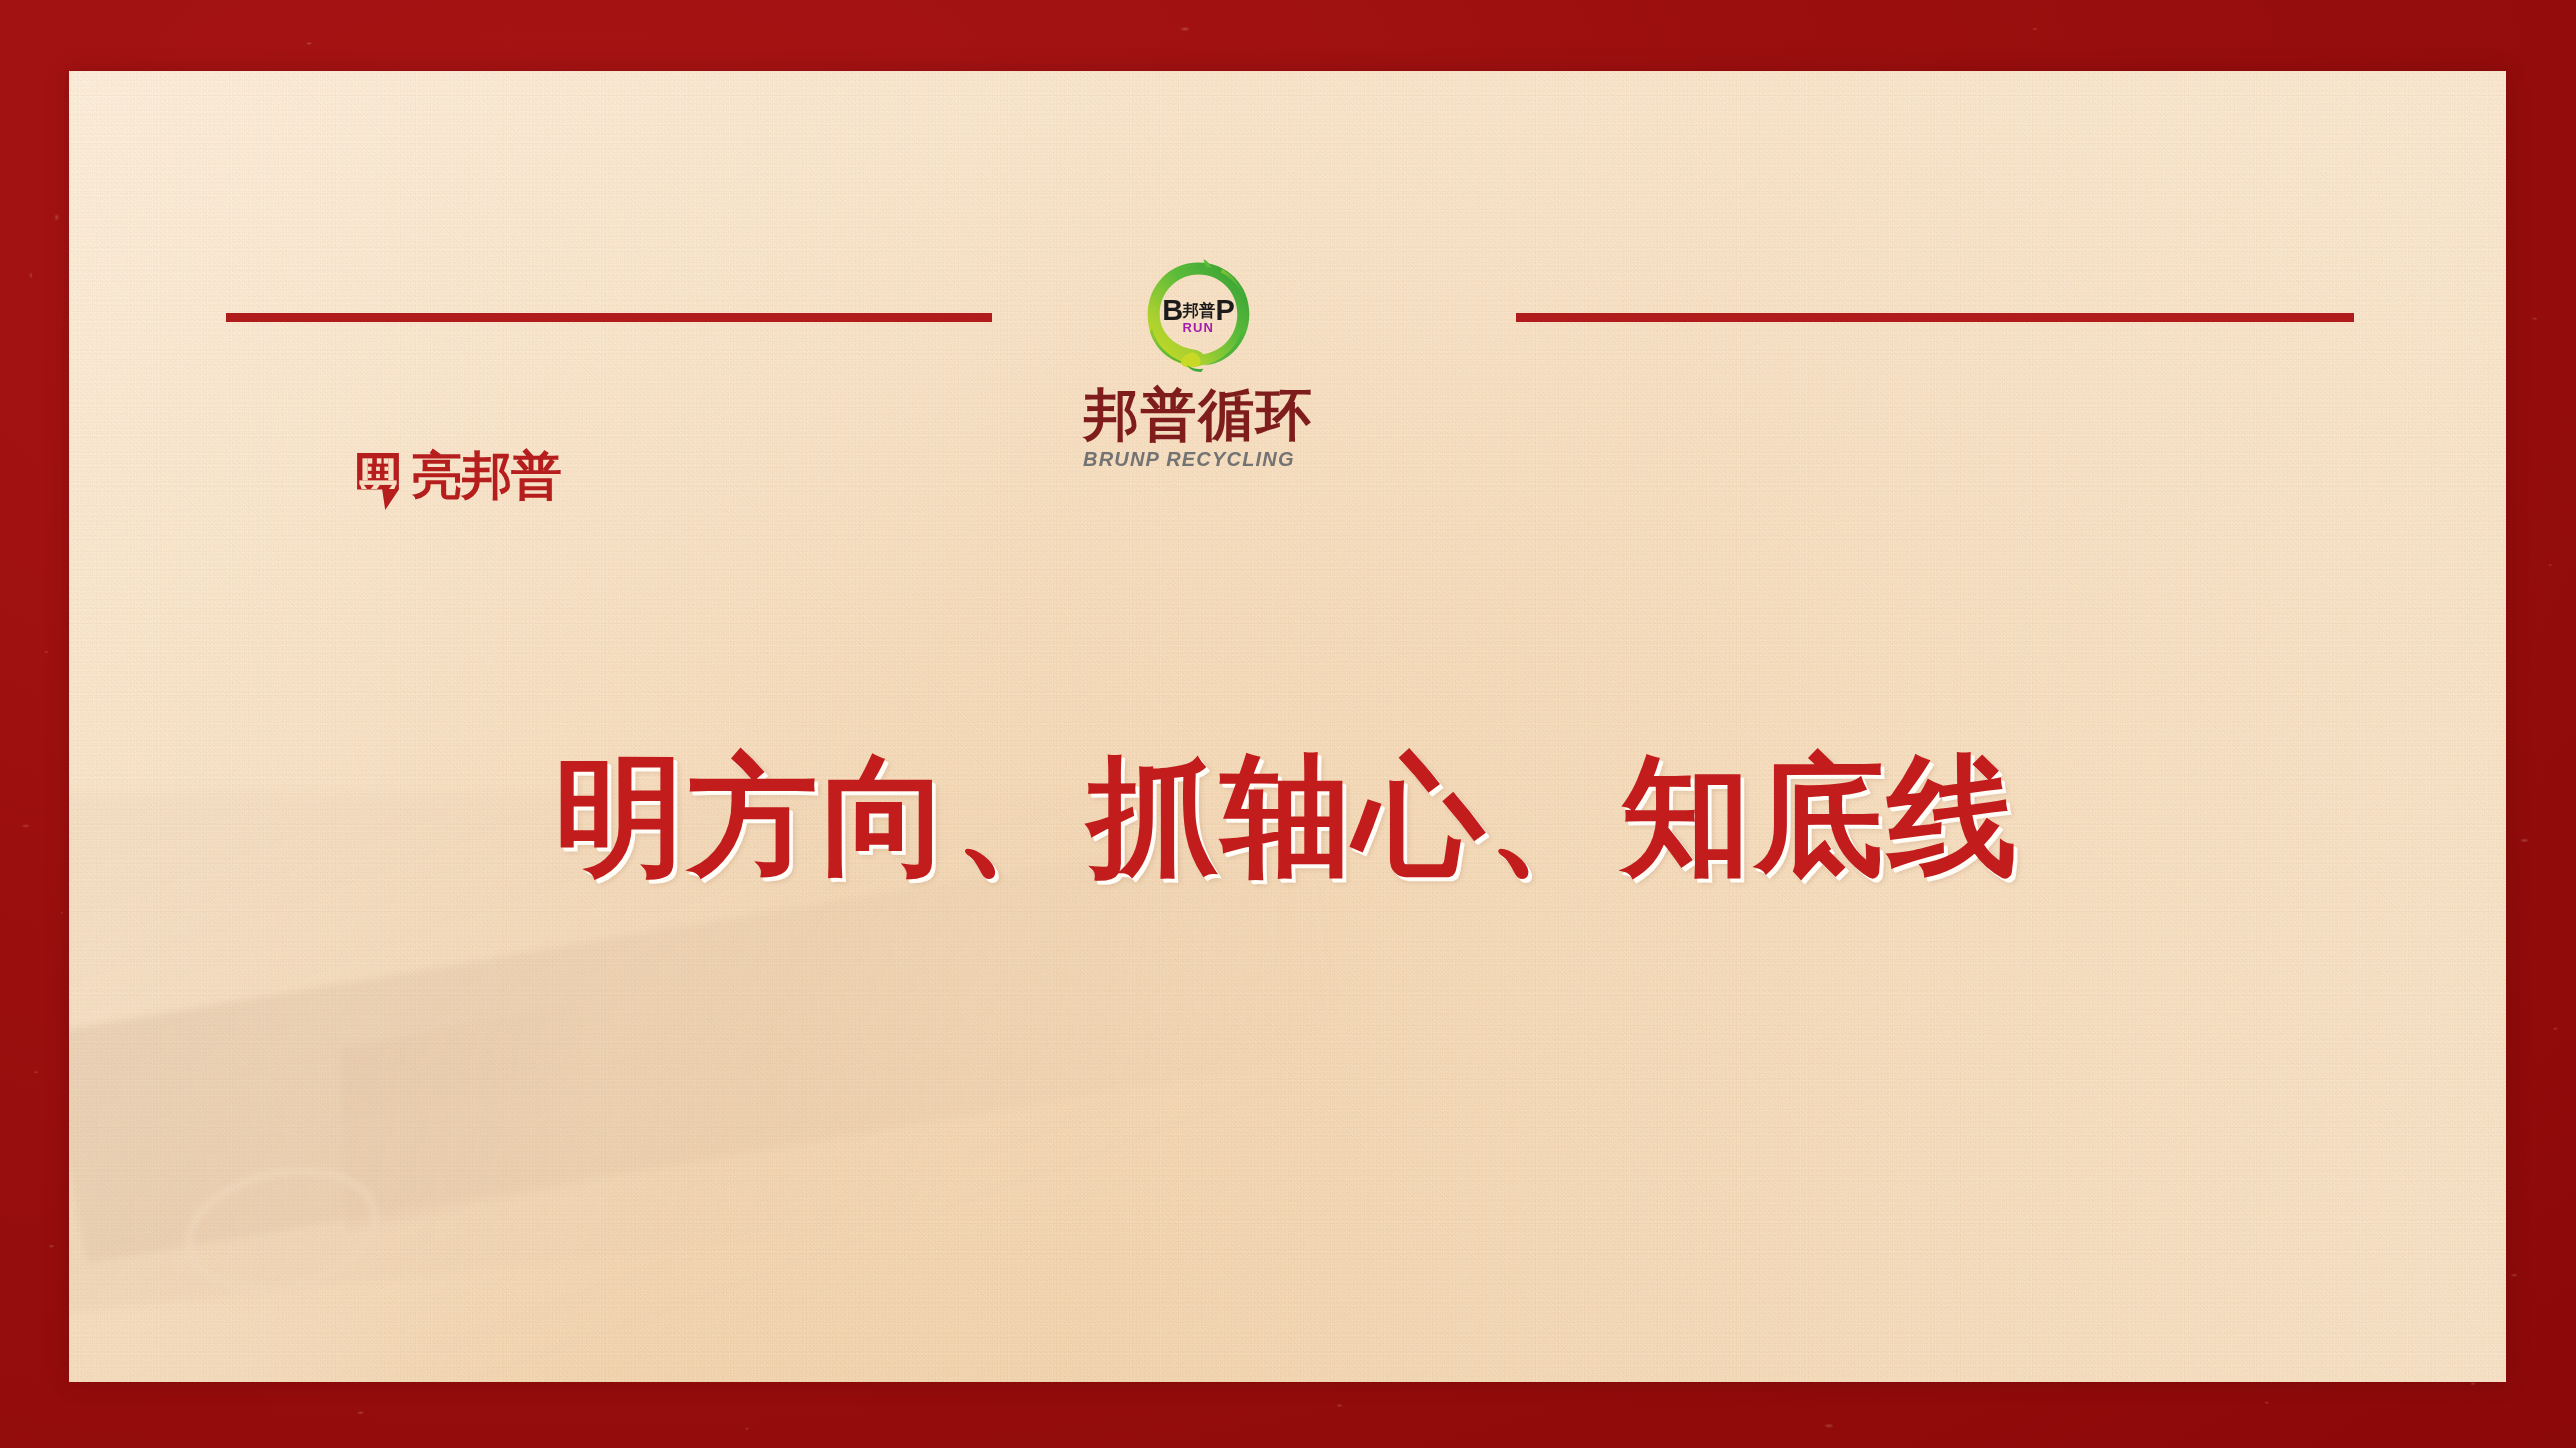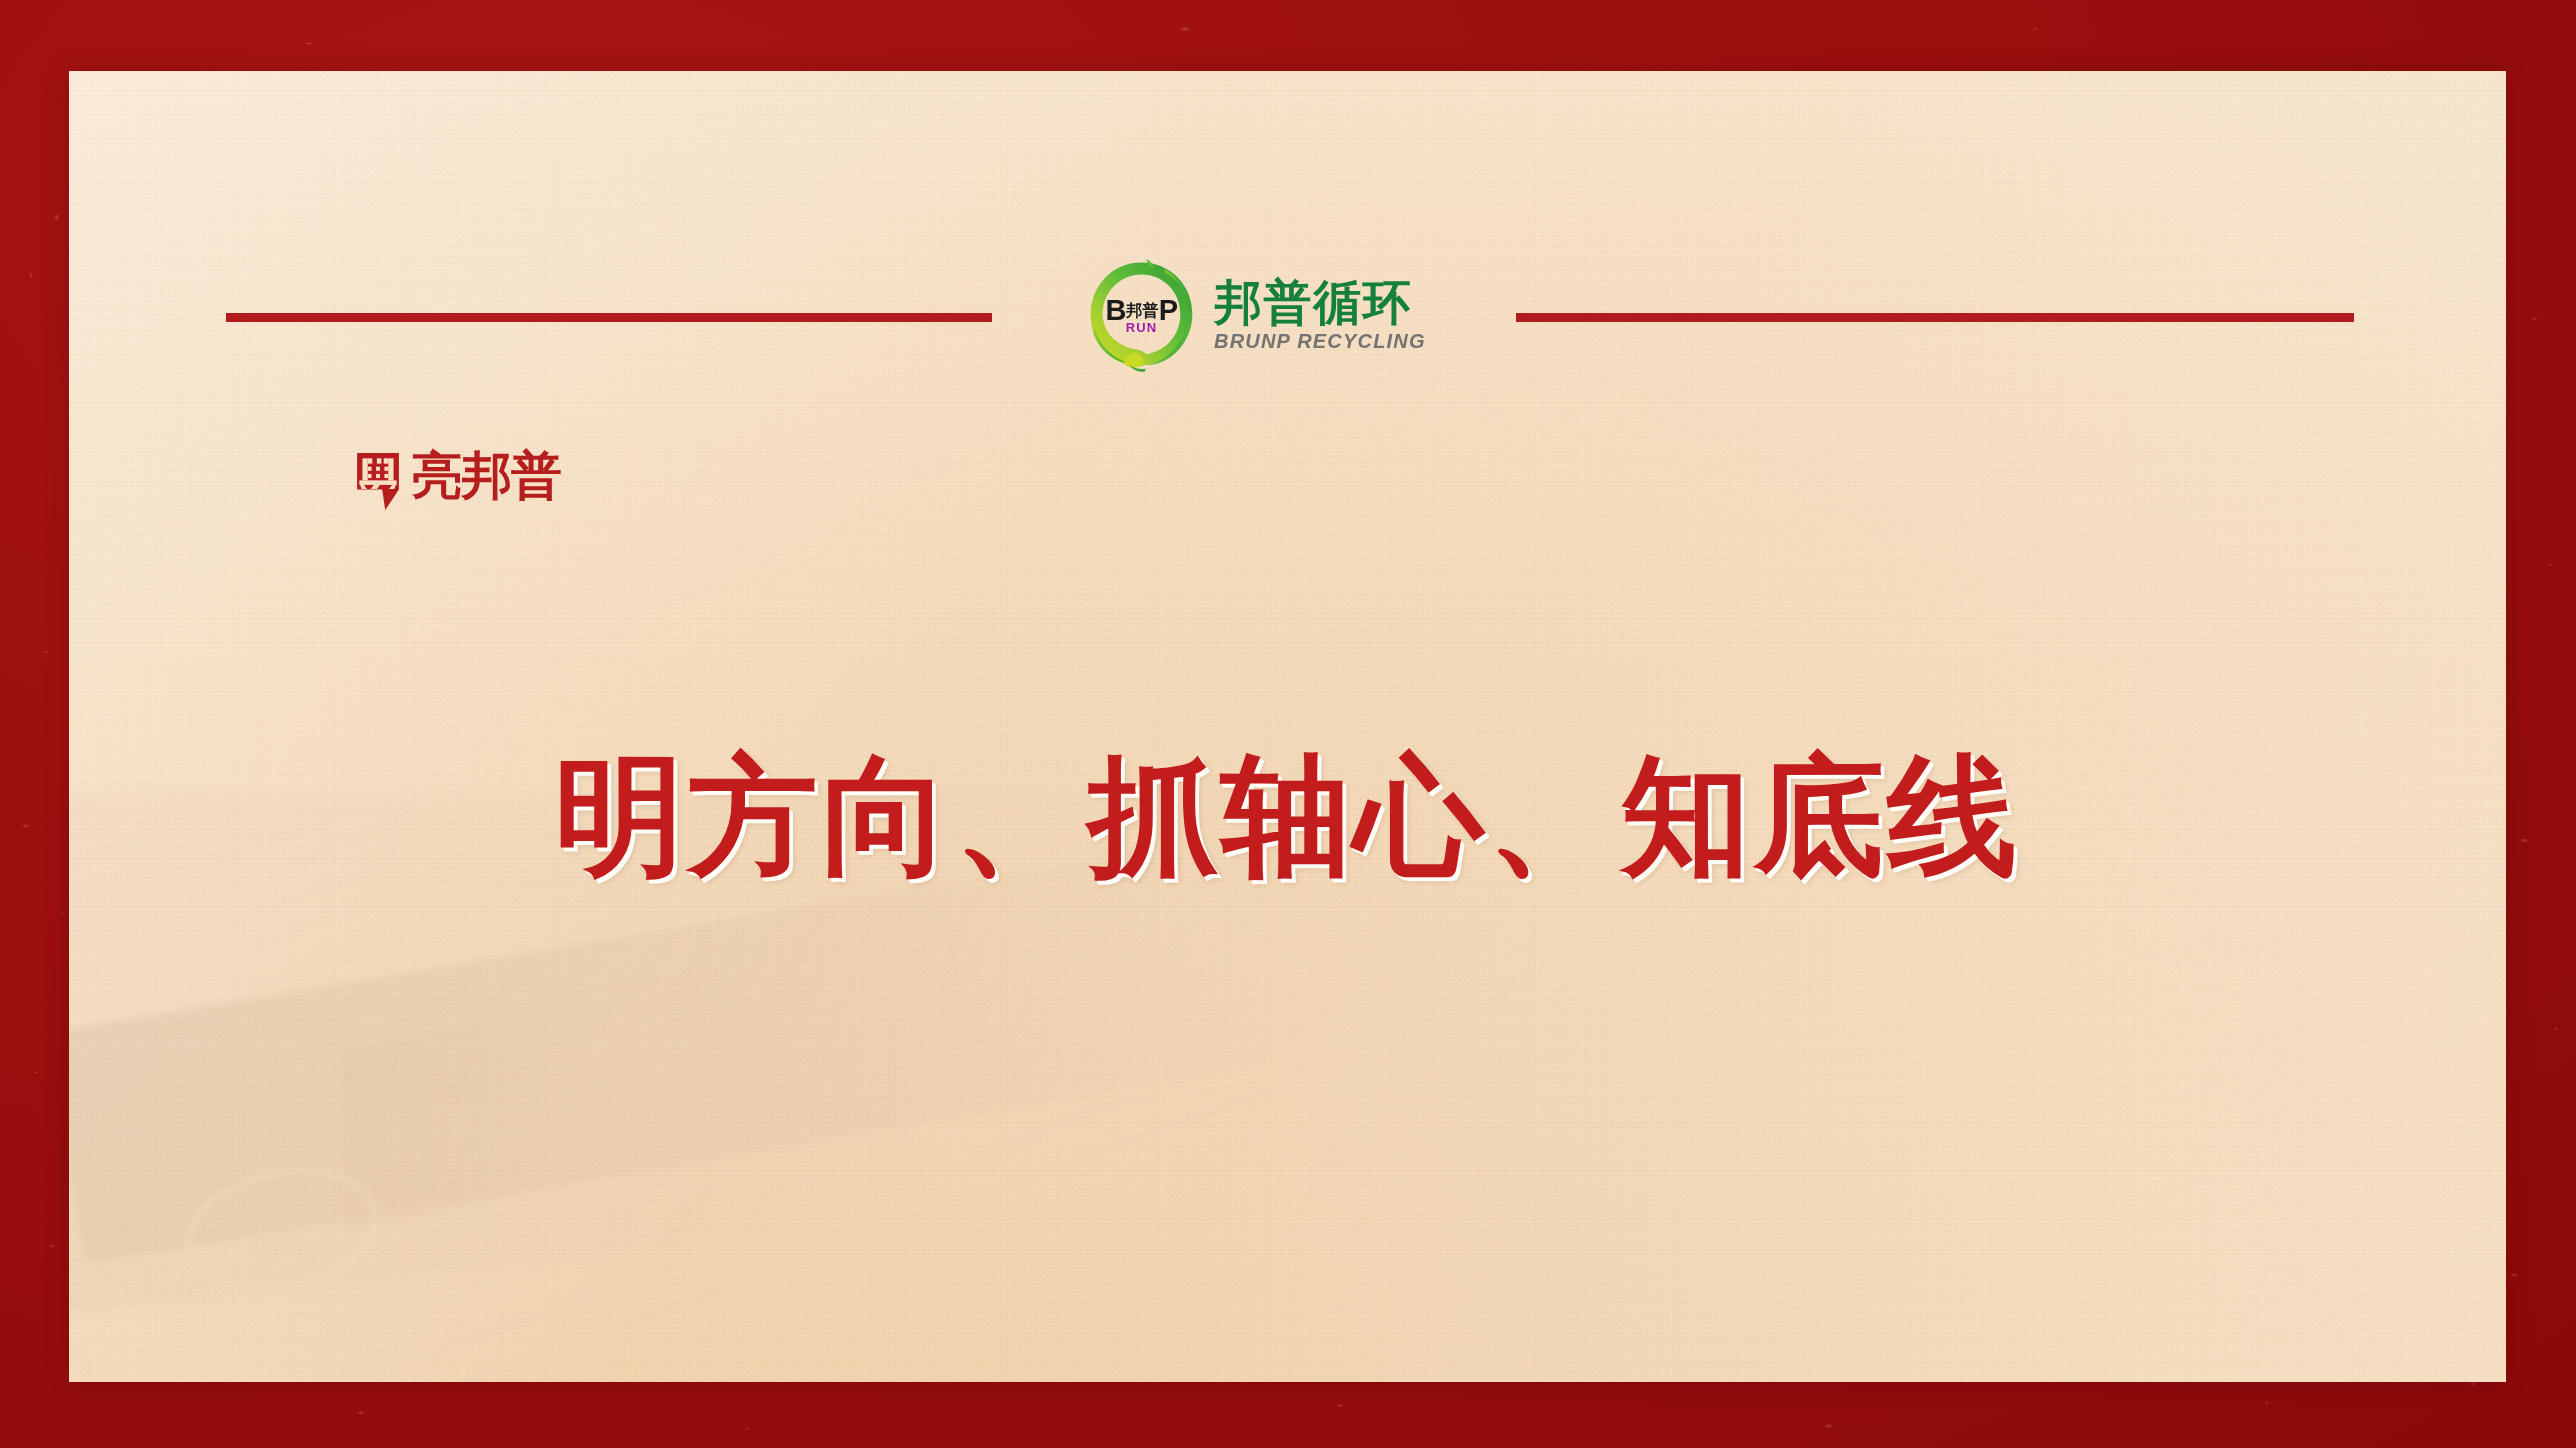--- a/index.html
+++ b/index.html
@@ -166,20 +166,21 @@
   .rule-left  { left: 157px;  width: 766px; }
   .rule-right { left: 1447px; width: 838px; }
 
   .brand {
     position: absolute;
     left: 1014px;
     top: 185px;
     display: flex;
     align-items: center;
     gap: 14px;
+    flex-direction: column;
   }
 
   
   .enso {
     position: relative;
     width: 117px;
     height: 117px;
     flex: 0 0 auto;
   }
   .enso svg { display: block; width: 100%; height: 100%; }
@@ -202,23 +203,23 @@
   .enso-bot {
     margin-top: -3.8px;
     font-size: 13px;
     font-weight: 900;
     color: #a21caf;
     letter-spacing: 1.1px;
   }
 
   .brand-text { line-height: 1; }
   .brand-cn {
-    font-size: 48px;
-    font-weight: 900;
-    color: #15803d;
+    font-size: 56px;
+    font-weight: 900;
+    color: #7f1d1d;
     letter-spacing: 1.6px;
     font-family: "DejaVu Sans", "Liberation Sans", sans-serif;
   }
   .brand-en {
     margin-top: 5.5px;
     font-size: 20px;
     font-weight: 900;
     color: #737373;
     letter-spacing: 1.2px;
     font-style: italic;

